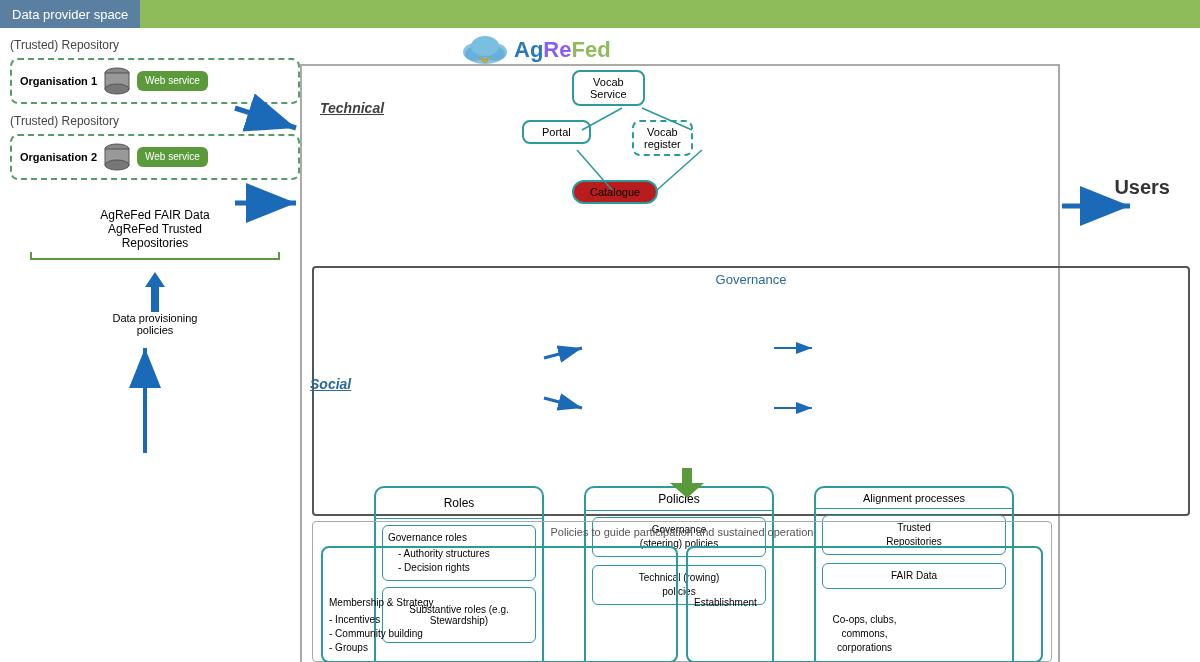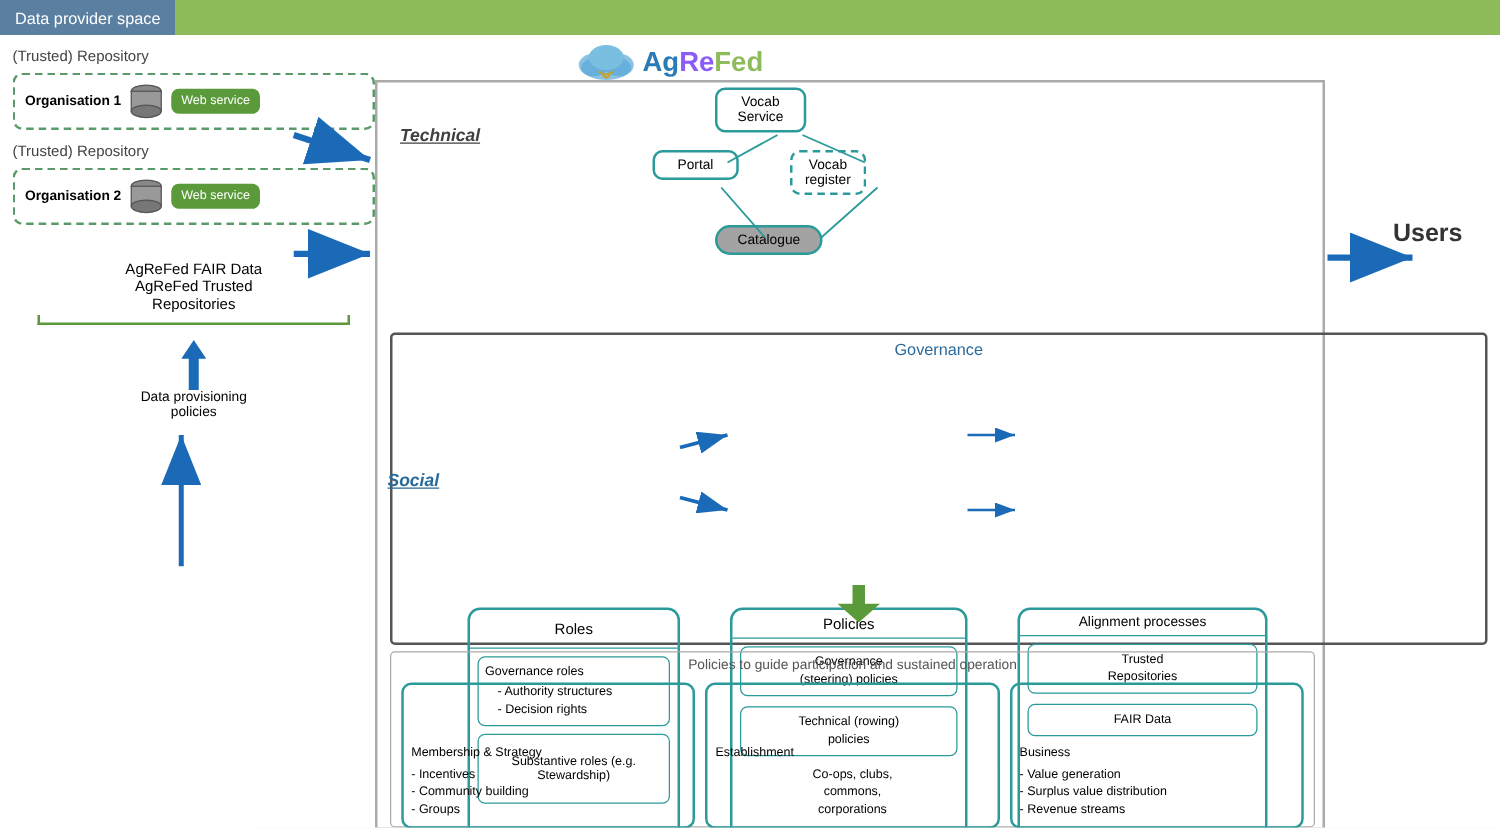--- a/index.html
+++ b/index.html
@@ -151,21 +151,21 @@
     
     .catalogue-box {
       position: absolute;
       top: 110px;
       left: 260px;
       border: 2px solid #2a9a9a;
       border-radius: 12px;
       padding: 4px 16px;
       font-size: 11px;
       text-align: center;
-      background: #a3a3a3;
+      background: #b91c1c;
     }
     
     
     .governance-section {
       position: absolute;
       top: 200px;
       left: 10px;
       width: 878px;
       height: 250px;
       border: 2px solid #555;
@@ -510,26 +510,20 @@
 
           <div class="bottom-box">
             <div class="bottom-box-title"><span>Establishment</span></div>
             <div style="text-align:center;">
               <div>Co-ops, clubs,</div>
               <div>commons,</div>
               <div>corporations</div>
             </div>
           </div>
 
-          <div class="bottom-box">
-            <div class="bottom-box-title">Business</div>
-            <div>- <span>Value generation</span></div>
-            <div>- <span>Surplus value distribution</span></div>
-            <div>- <span>Revenue streams</span></div>
-          </div>
         </div>
       </div>
 
     </div>
 
     <svg style="position:absolute;top:0;left:0;width:100%;height:100%;pointer-events:none;">
       <defs>
         <marker id="arrowBig" markerWidth="10" markerHeight="8" refX="10" refY="4" orient="auto">
           <polygon points="0 0, 10 4, 0 8" fill="#1a6ab8"></polygon>
         </marker>

